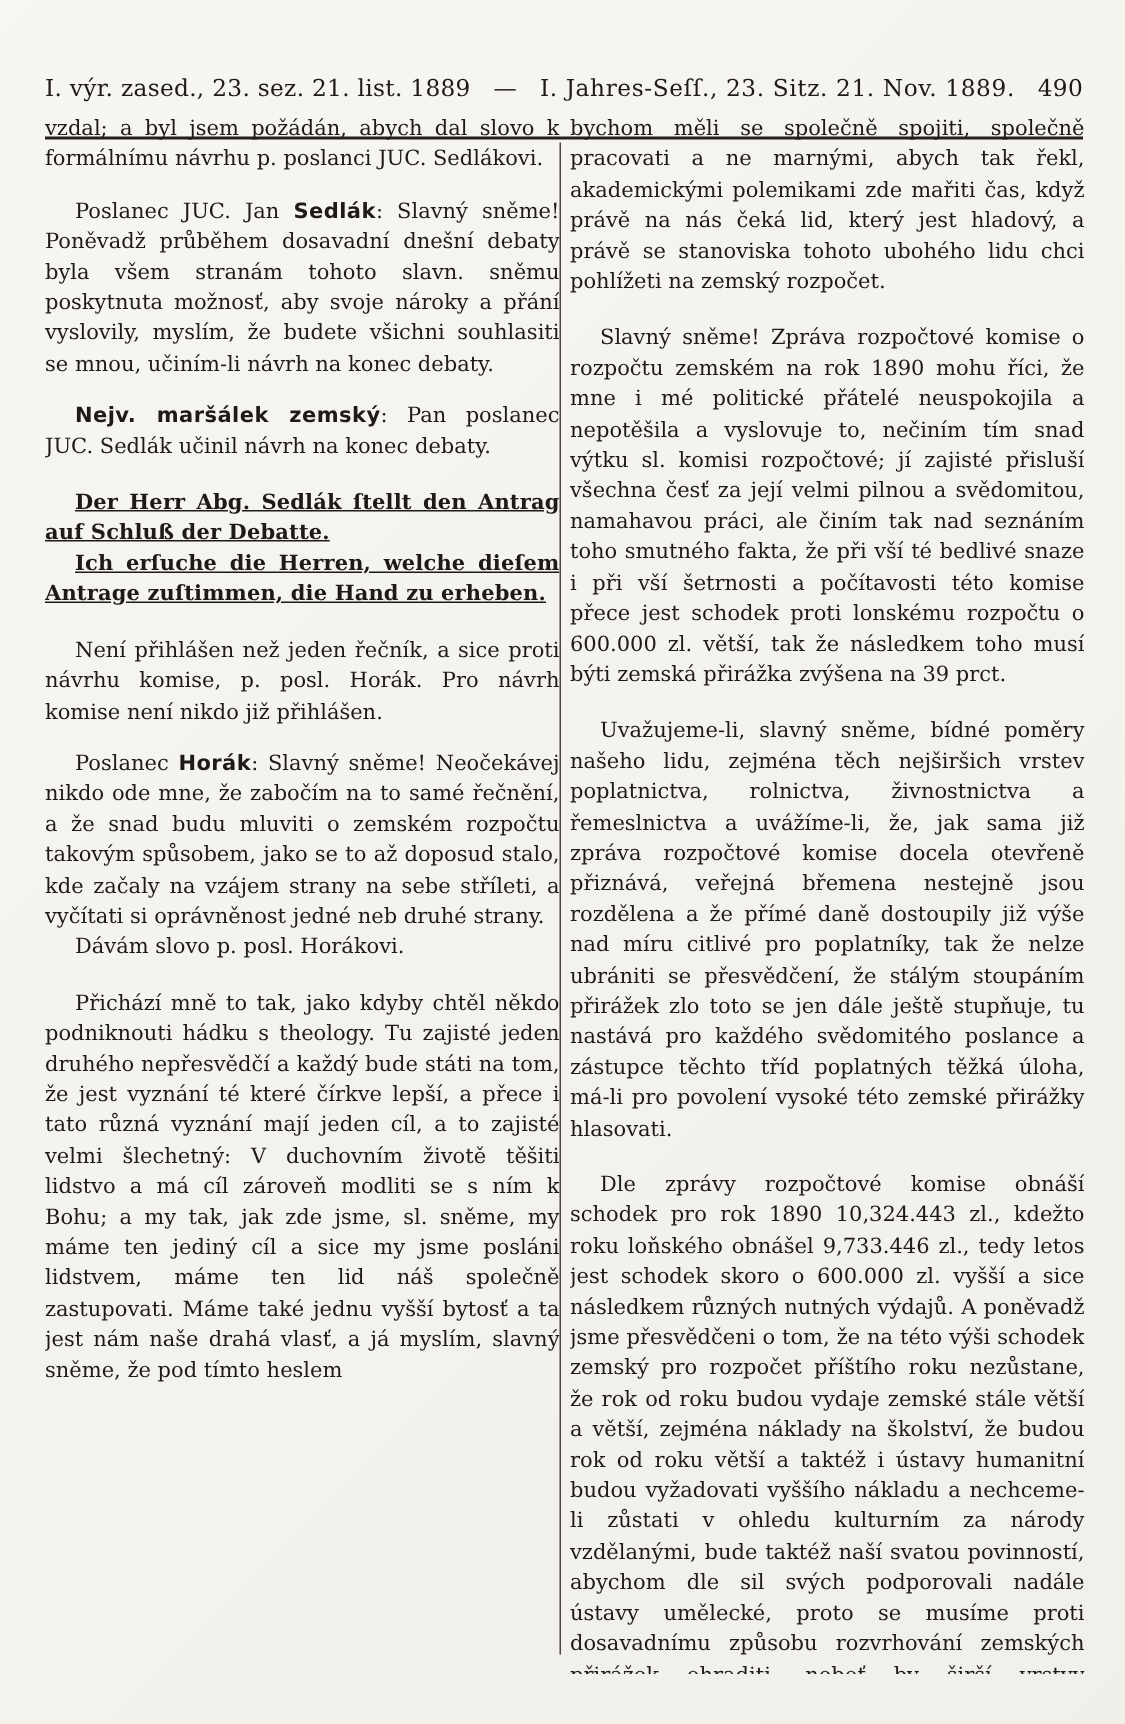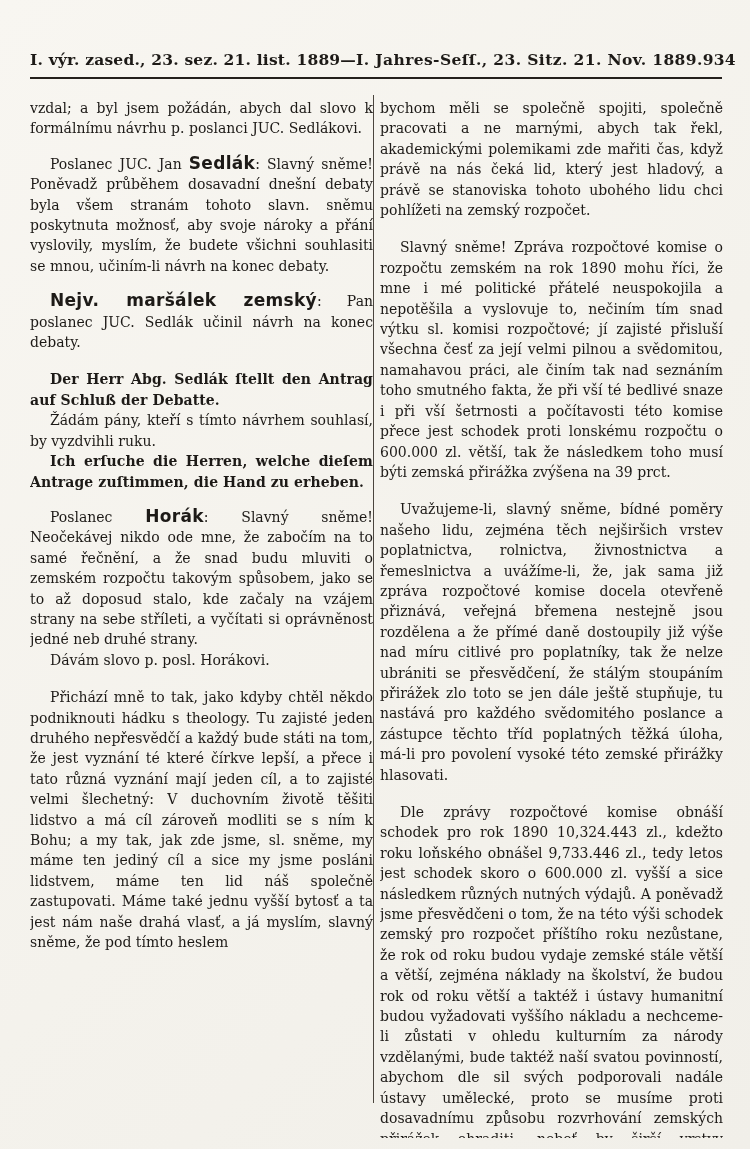--- a/index.html
+++ b/index.html
@@ -20,31 +20,31 @@
   }
   .page-header {
     position: absolute;
     left: 30px;
     right: 28px;
     top: 50px;
     display: flex;
     align-items: baseline;
     justify-content: space-between;
     font-size: 15.5px;
-    font-weight: bold;
+    font-weight: normal;
     white-space: nowrap;
     border-bottom: 2px solid #24201c;
-    padding-bottom: 8px;
+    padding-bottom: 23px;
     letter-spacing: 0.2px;
   }
   .page-header .seg { display: inline-block; }
   .header-german { letter-spacing: 0.4px; text-align: right; }
   .col {
     position: absolute;
-    top: 98px;
+    top: 76px;
     width: 343px;
     font-size: 14px;
     line-height: 20.4px;
     text-align: justify;
     overflow: hidden;
     max-height: 1040px;
   }
   .col-left  { left: 30px; }
   .col-right { left: 380px; }
   .column-divider {
@@ -52,50 +52,50 @@
     left: 373px;
     top: 95px;
     width: 1px;
     height: 1008px;
     background: #4a443d;
   }
   p.para { margin: 0; }
   p.indent { text-indent: 20px; }
   p.gap-large { margin-top: 14px; }
   p.gap-small { margin-top: 17px; }
-  p.fraktur { font-weight: bold; letter-spacing: 0.1px; }
+  p.fraktur { font-weight: bold; letter-spacing: 0.1px; text-decoration: underline; }
   span.name {
     font-family: "DejaVu Sans", sans-serif;
     font-weight: bold;
-    font-size: 17px;
+    font-size: 14px;
     letter-spacing: 0.3px;
   }
   span.spaced { letter-spacing: 4px; }
 </style>
 </head>
 <body>
 
 <div class="page">
 
   <div class="page-header">
     <span class="seg">I. výr. zased., 23. sez. 21. list. 1889</span>
     <span class="seg">—</span>
     <span class="seg header-german">I. Jahres-Seſſ., 23. Sitz. 21. Nov. 1889.</span>
-    <span class="seg">934</span>
+    <span class="seg">490</span>
   </div>
 
   <div class="column-divider"></div>
 
   <div class="col col-left" id="col-left">
       <p class="para" lang="cs"><span>vzdal; a byl jsem požádán, abych dal slovo k formálnímu návrhu p. poslanci JUC. Sedlákovi.</span></p>
       <p class="para indent gap-large" lang="cs"><span>Poslanec JUC. Jan </span><span class="name">Sedlák</span><span>: Slavný sněme! Poněvadž průběhem dosavadní dnešní debaty byla všem stranám tohoto slavn. sněmu poskytnuta možnosť, aby svoje nároky a přání vyslovily, myslím, že budete všichni souhlasiti se mnou, učiním-li návrh na konec debaty.</span></p>
       <p class="para indent gap-large" lang="cs"><span class="name">Nejv. maršálek zemský</span><span>: Pan poslanec JUC. Sedlák učinil návrh na konec debaty.</span></p>
       <p class="para indent gap-small fraktur" lang="de"><span>Der Herr Abg. Sedlák ſtellt den Antrag auf Schluß der Debatte.</span></p>
-      <p class="para indent" lang="cs"><span>Žádám pány, kteří s tímto návrhem souhlasí, by vyzdvihli ruku.</span></p>
       <p class="para indent fraktur" lang="de"><span>Ich erſuche die Herren, welche dieſem Antrage zuſtimmen, die Hand zu erheben.</span></p>
+      <p class="para indent gap-small" lang="cs"><span>Není přihlášen než jeden řečník, a sice proti návrhu komise, p. posl. Horák. Pro návrh komise není nikdo již přihlášen.</span></p>
       <p class="para indent gap-large" lang="cs"><span>Poslanec </span><span class="name">Horák</span><span>: Slavný sněme! Neočekávej nikdo ode mne, že zabočím na to samé řečnění, a že snad budu mluviti o zemském rozpočtu takovým spůsobem, jako se to až doposud stalo, kde začaly na vzájem strany na sebe stříleti, a vyčítati si oprávněnost jedné neb druhé strany.</span></p>
       <p class="para indent" lang="cs"><span>Dávám slovo p. posl. Horákovi.</span></p>
       <p class="para indent gap-small" lang="cs"><span>Přichází mně to tak, jako kdyby chtěl někdo podniknouti hádku s theology. Tu zajisté jeden druhého nepřesvědčí a každý bude státi na tom, že jest vyznání té které čírkve lepší, a přece i tato různá vyznání mají jeden cíl, a to zajisté velmi šlechetný: V duchovním životě těšiti lidstvo a má cíl zároveň modliti se s ním k Bohu; a my tak, jak zde jsme, sl. sněme, my máme ten jediný cíl a sice my jsme posláni lidstvem, máme ten lid náš společně zastupovati. Máme také jednu vyšší bytosť a ta jest nám naše drahá vlasť, a já myslím, slavný sněme, že pod tímto heslem</span></p>
     </div>
 
   <div class="col col-right" id="col-right">
       <p class="para" lang="cs"><span>bychom měli se společně spojiti, společně pracovati a ne marnými, abych tak řekl, akademickými polemikami zde mařiti čas, když právě na nás čeká lid, který jest hladový, a právě se stanoviska tohoto ubohého lidu chci pohlížeti na zemský rozpočet.</span></p>
       <p class="para indent gap-small" lang="cs"><span>Slavný sněme! Zpráva rozpočtové komise o rozpočtu zemském na rok 1890 mohu říci, že mne i mé politické přátelé neuspokojila a nepotěšila a vyslovuje to, nečiním tím snad výtku sl. komisi rozpočtové; jí zajisté přisluší všechna česť za její velmi pilnou a svědomitou, namahavou práci, ale činím tak nad seznáním toho smutného fakta, že při vší té bedlivé snaze i při vší šetrnosti a počítavosti této komise přece jest schodek proti lonskému rozpočtu o 600.000 zl. větší, tak že následkem toho musí býti zemská přirážka zvýšena na 39 prct.</span></p>
       <p class="para indent gap-small" lang="cs"><span>Uvažujeme-li, slavný sněme, bídné poměry našeho lidu, zejména těch nejširšich vrstev poplatnictva, rolnictva, živnostnictva a řemeslnictva a uvážíme-li, že, jak sama již zpráva rozpočtové komise docela otevřeně přiznává, veřejná břemena nestejně jsou rozdělena a že přímé daně dostoupily již výše nad míru citlivé pro poplatníky, tak že nelze ubrániti se přesvědčení, že stálým stoupáním přirážek zlo toto se jen dále ještě stupňuje, tu nastává pro každého svědomitého poslance a zástupce těchto tříd poplatných těžká úloha, má-li pro povolení vysoké této zemské přirážky hlasovati.</span></p>
       <p class="para indent gap-small" lang="cs"><span>Dle zprávy rozpočtové komise obnáší schodek pro rok 1890 10,324.443 zl., kdežto roku loňského obnášel 9,733.446 zl., tedy letos jest schodek skoro o 600.000 zl. vyšší a sice následkem různých nutných výdajů. A poněvadž jsme přesvědčeni o tom, že na této výši schodek zemský pro rozpočet příštího roku nezůstane, že rok od roku budou vydaje zemské stále větší a větší, zejména náklady na školství, že budou rok od roku větší a taktéž i ústavy humanitní budou vyžadovati vyššího nákladu a nechceme-li zůstati v ohledu kulturním za národy vzdělanými, bude taktéž naší svatou povinností, abychom dle sil svých podporovali nadále ústavy umělecké, proto se musíme proti dosavadnímu způsobu rozvrhování zemských přirážek ohraditi, neboť by širší vrstvy poplatnictva,</span></p>

